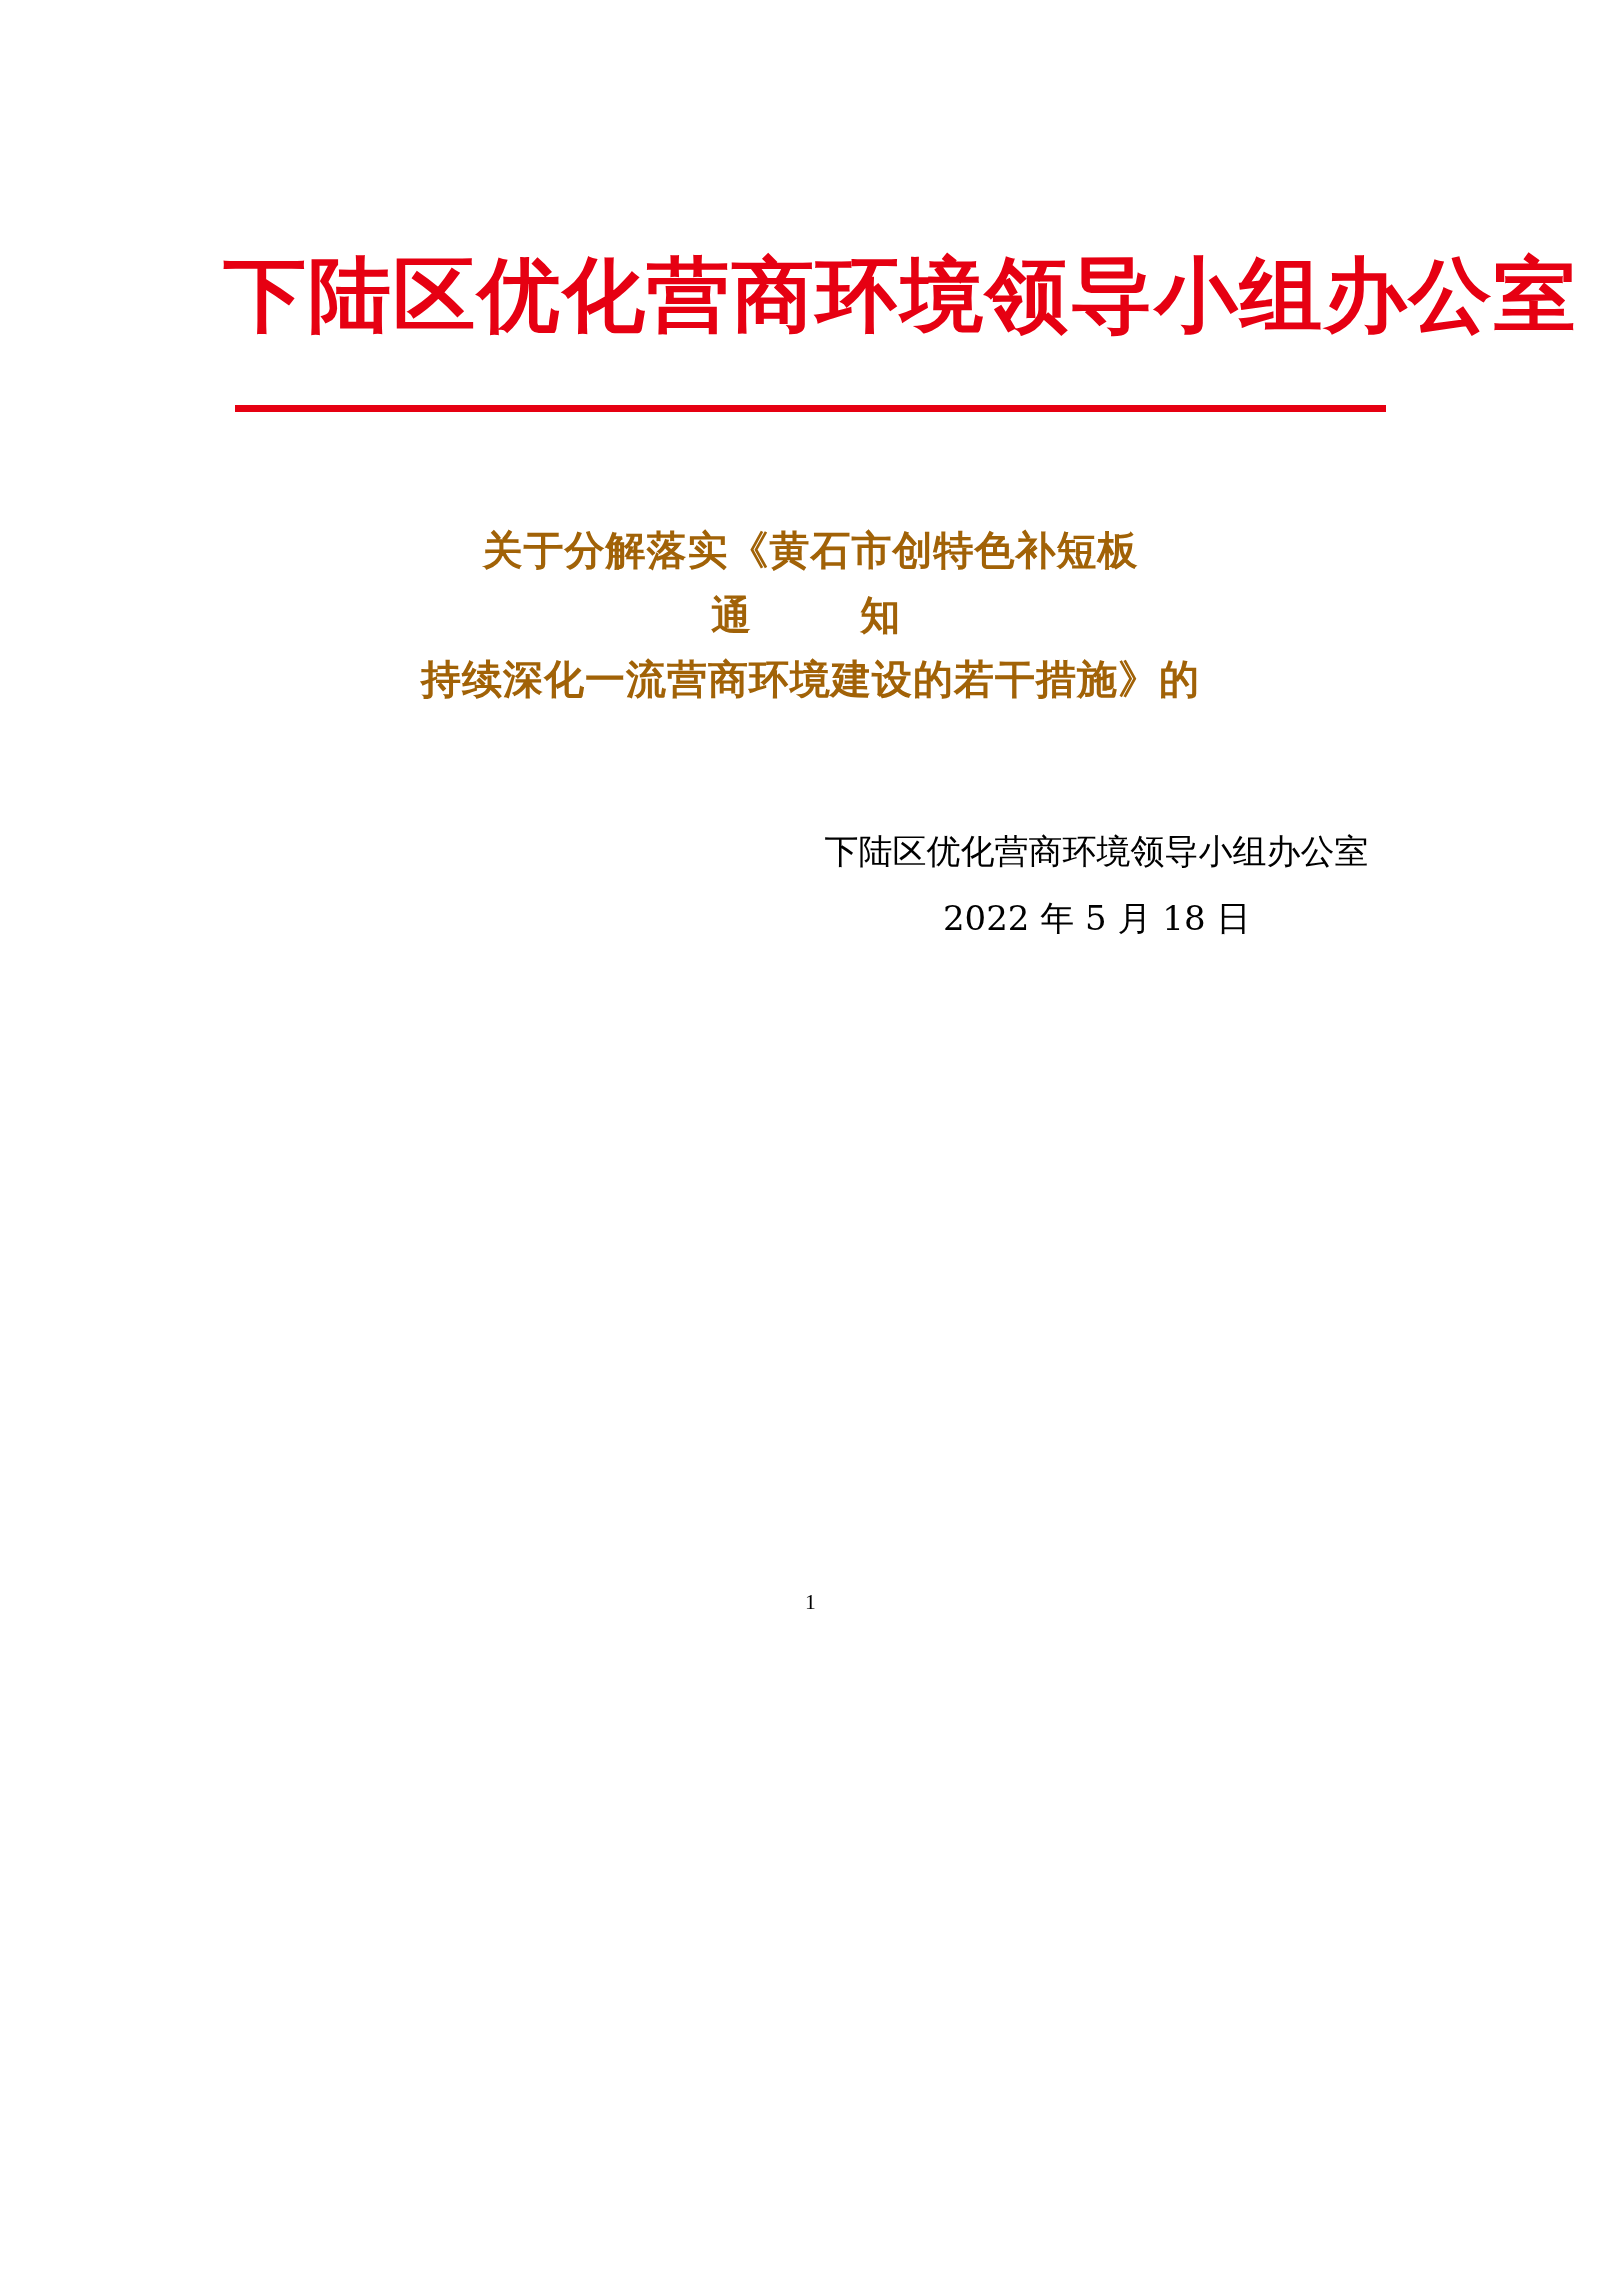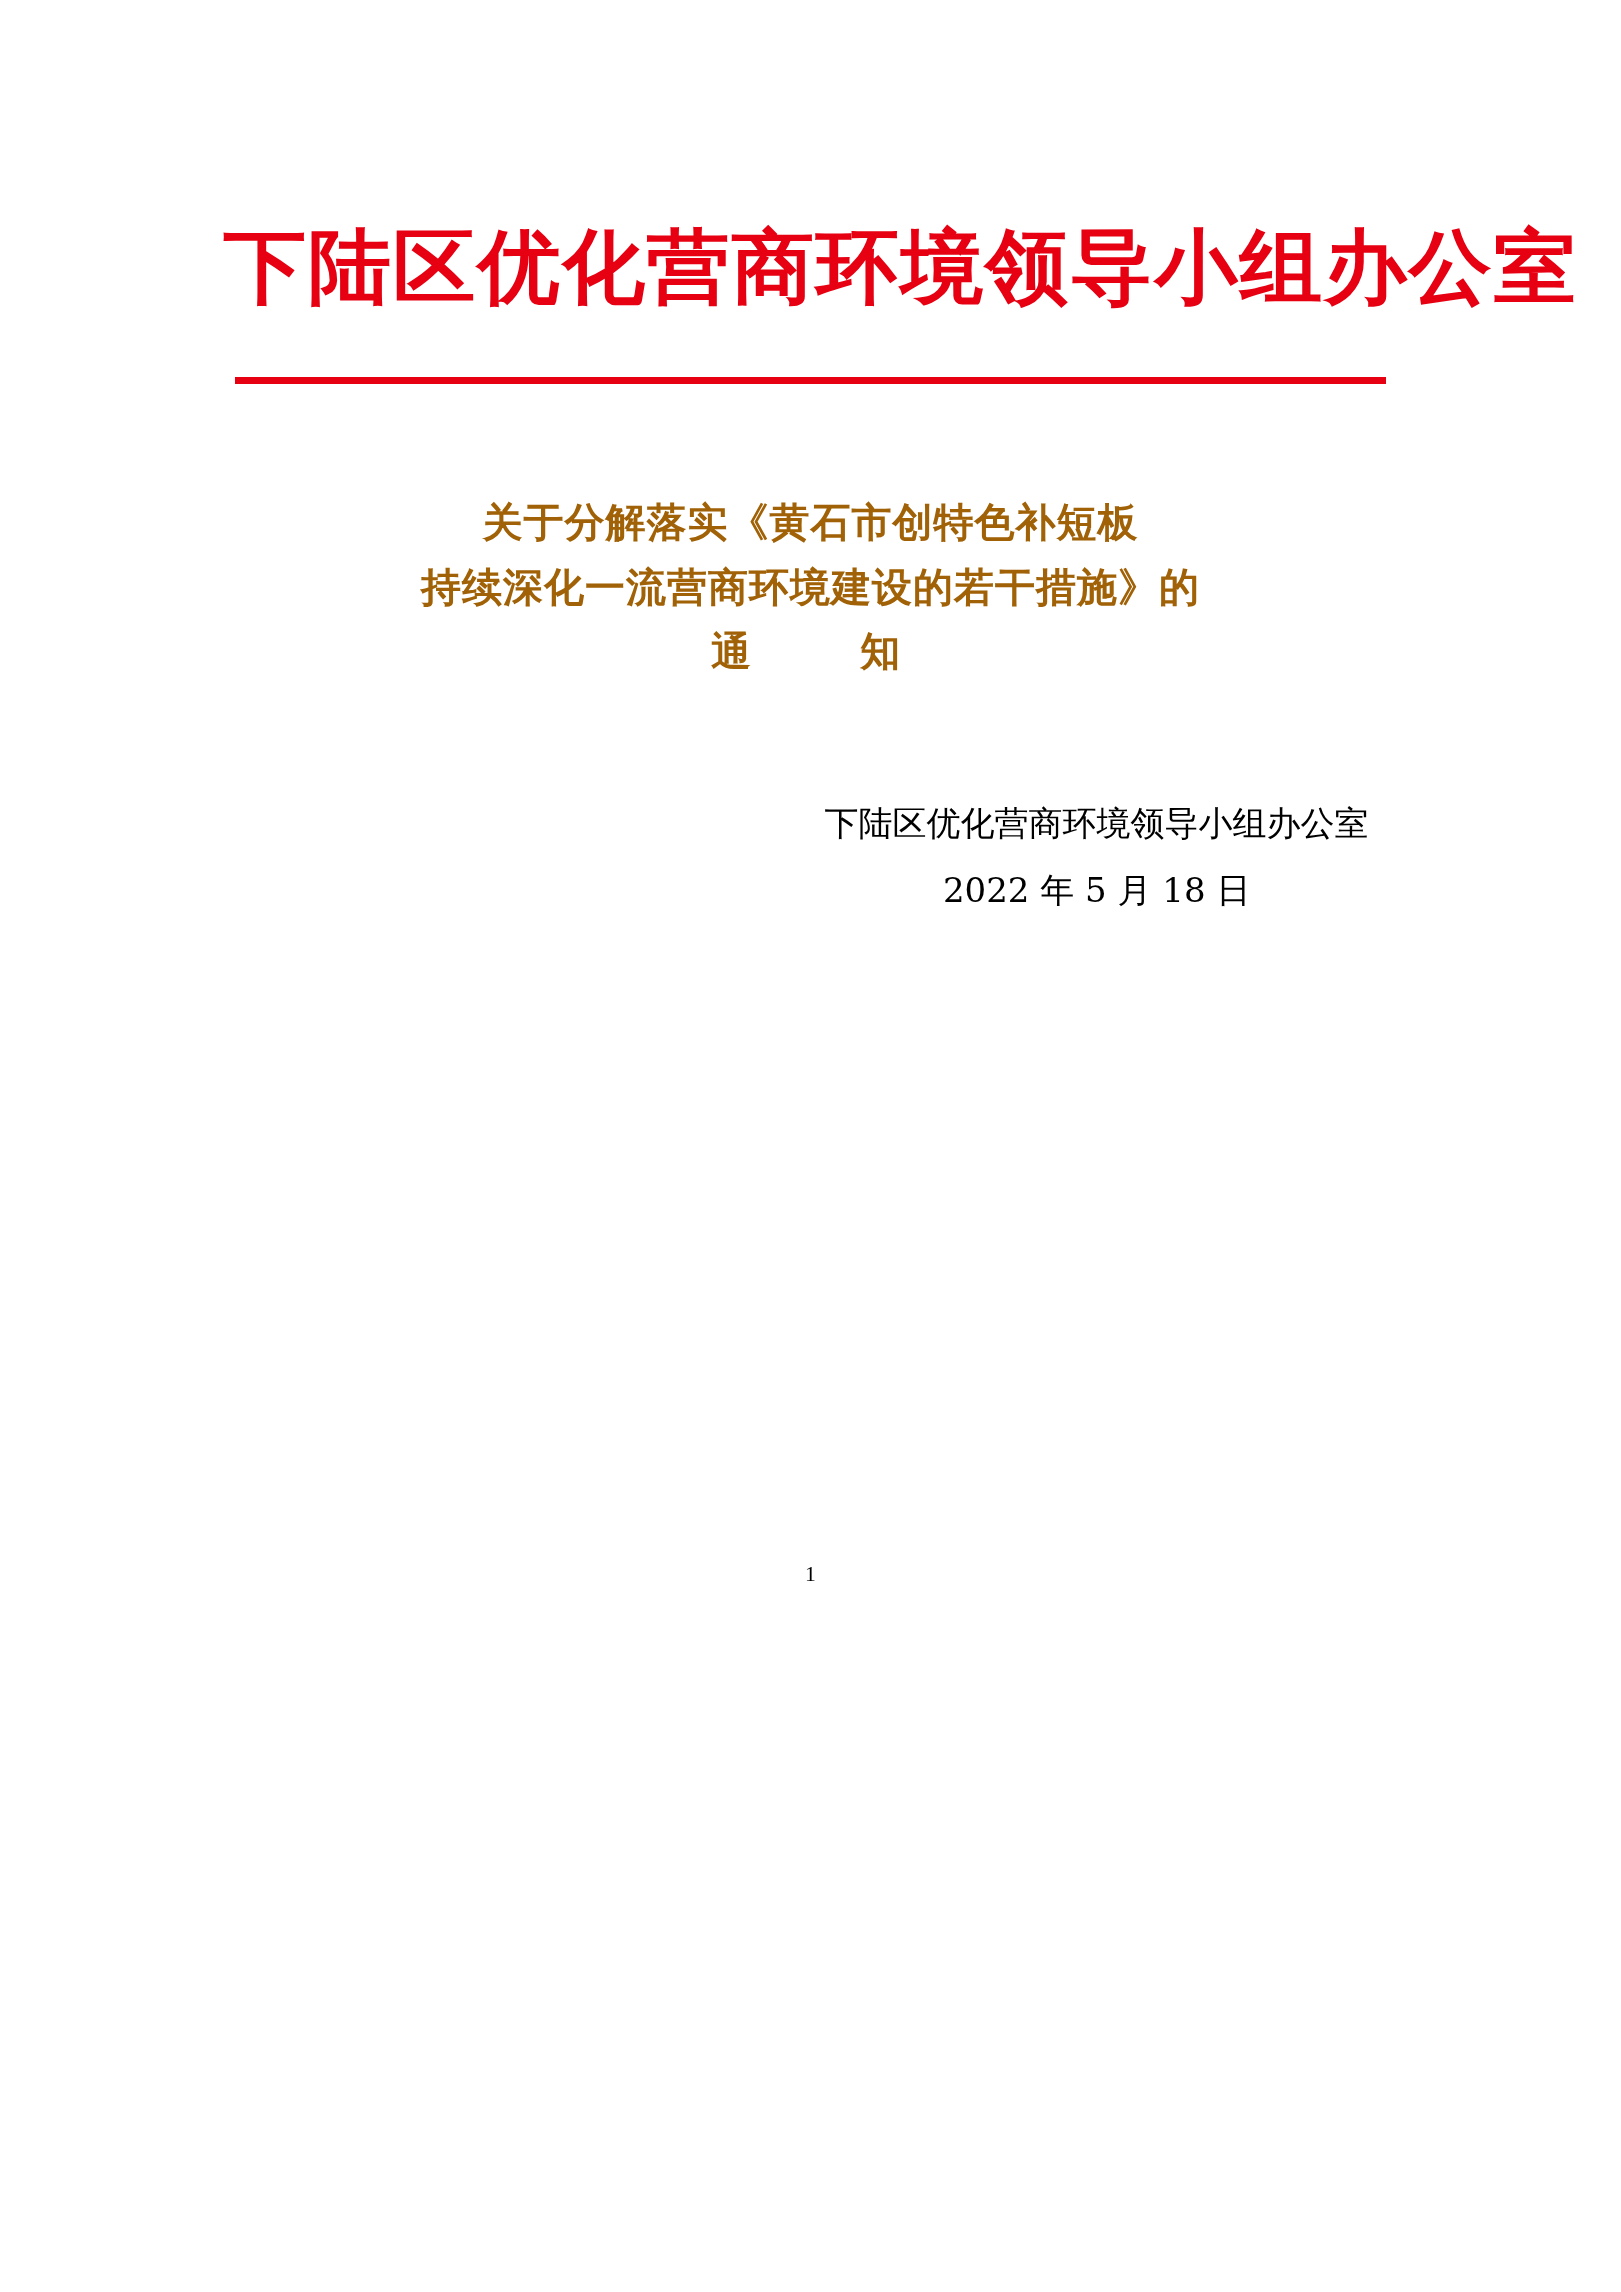--- a/index.html
+++ b/index.html
@@ -14,20 +14,21 @@
     color: #000000;
     position: relative;
     overflow: hidden;
   }
   .page {
     position: relative;
     width: 1621px;
     height: 1695px;
     box-sizing: border-box;
     padding: 0 235px;
+    margin-top: 28px;
   }
   
   .letterhead {
     padding-top: 227px;
     text-align: center;
   }
   .letterhead-title {
     color: #e60012;
     font-family: "DejaVu Sans", "Liberation Sans", sans-serif;
     font-weight: bold;
@@ -110,22 +111,22 @@
 
 <div class="page">
 
   <div class="letterhead">
     <div class="letterhead-title">下陆区优化营商环境领导小组办公室</div>
     <div class="letterhead-rule"></div>
   </div>
 
   <div class="doc-title">
     <span class="line">关于分解落实《黄石市创特色补短板</span>
+    <span class="line notice">通　　知</span>
     <span class="line">持续深化一流营商环境建设的若干措施》的</span>
-    <span class="line notice">通　　知</span>
   </div>
 
 
   <div class="signature">
     <span class="org">下陆区优化营商环境领导小组办公室</span>
     <span class="date">2022 年 5 月 18 日</span>
   </div>
 
   <div class="page-number">1</div>
 

